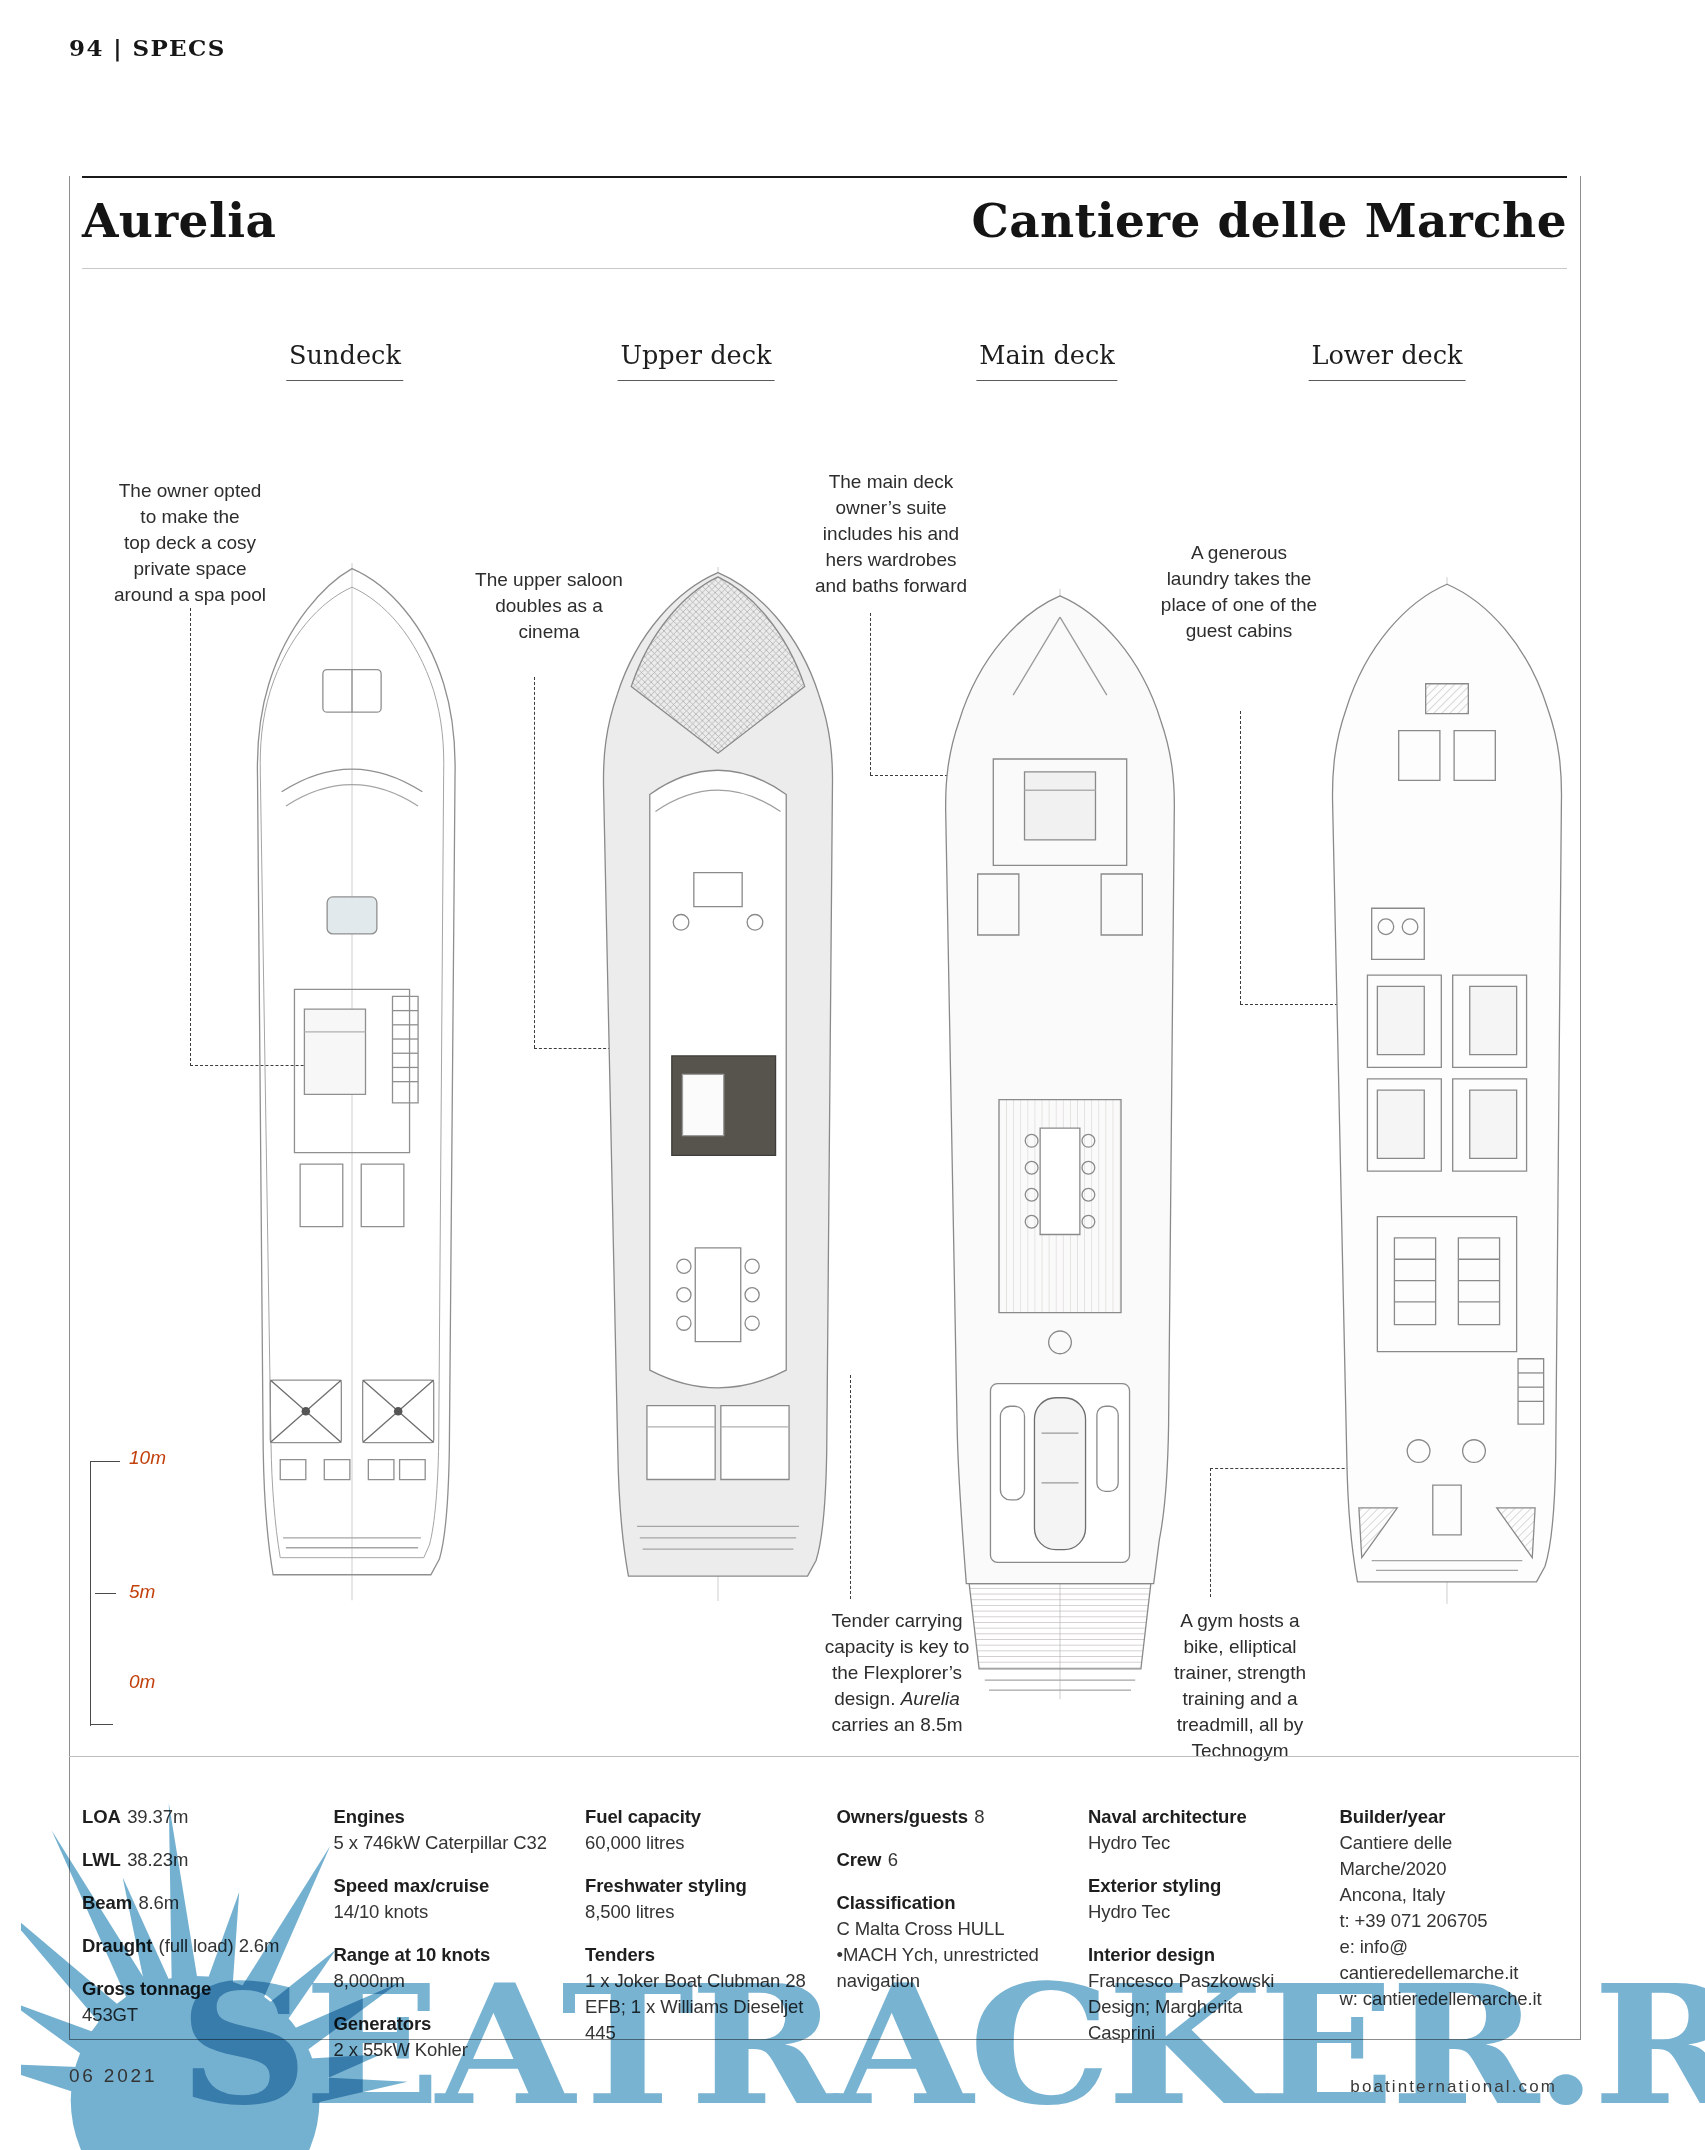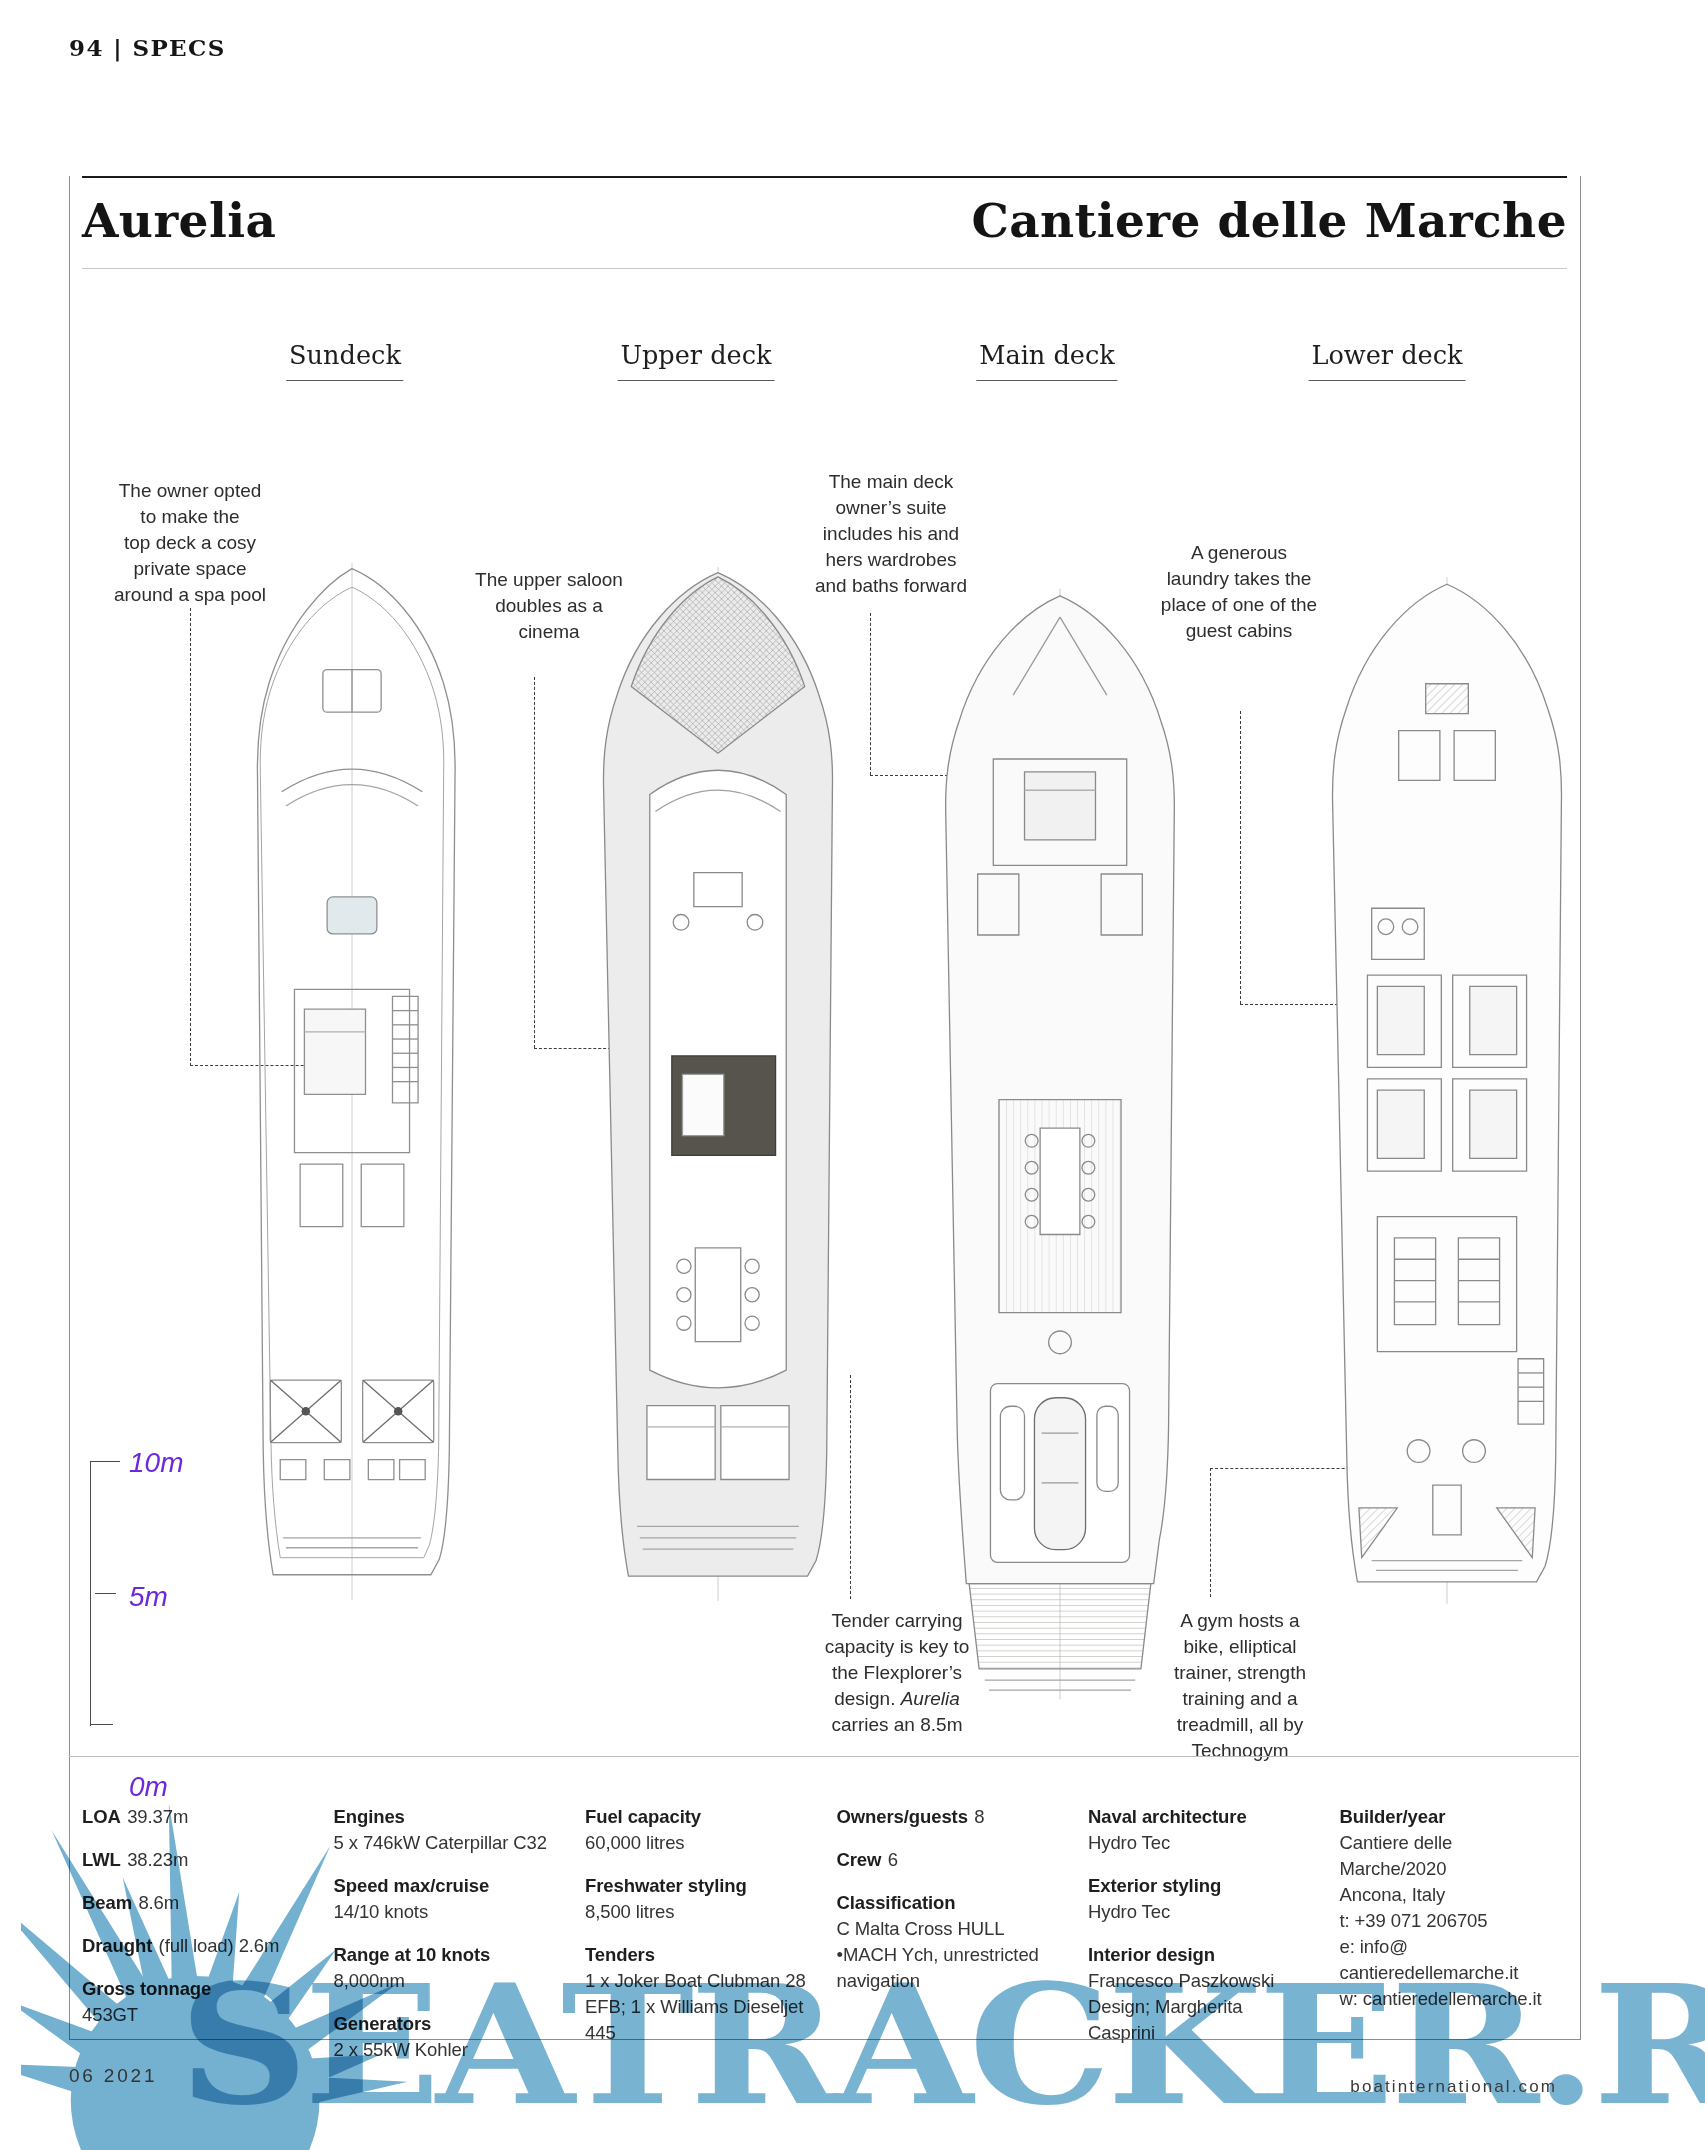--- a/index.html
+++ b/index.html
@@ -24,21 +24,21 @@
   
   .anno{position:absolute;transform:translateX(-50%);text-align:center;
         font-size:19px;line-height:26px;color:#2d2d2d;white-space:pre-line;width:242px;}
   .anno .it{font-style:italic;}
   
   .lead-v{position:absolute;width:0;border-left:1.4px dashed #3c3c3c;}
   .lead-h{position:absolute;height:0;border-top:1.4px dashed #3c3c3c;}
   
   .scale-line{position:absolute;left:90px;top:1461px;width:1.4px;height:265px;background:#4a4a4a;}
   .scale-tick{position:absolute;height:1.4px;background:#4a4a4a;}
-  .scale-label{position:absolute;left:129px;font-size:28px;font-style:italic;color:#6d28d9;}
+  .scale-label{position:absolute;left:129px;font-size:19px;font-style:italic;color:#c2410c;}
   
   .plan{position:absolute;}
   .plan *{vector-effect:non-scaling-stroke;}
   
   .specs{position:absolute;left:82px;top:1804px;width:1487px;display:grid;
          grid-template-columns:repeat(6,1fr);column-gap:22px;}
   .spec-item{margin-bottom:17px;font-size:18.5px;line-height:26px;letter-spacing:-0.1px;}
   .sl{font-weight:700;color:#1e1e1e;}
   .sv{color:#343434;white-space:pre-line;}
   .spec-item.inline .sv{margin-left:6.4px;}
@@ -129,21 +129,21 @@
   <div class="lead-v" style="left:850px;top:1375px;height:224px"></div>
   <div class="lead-h" style="left:1210px;top:1468px;width:165px"></div>
   <div class="lead-v" style="left:1210px;top:1468px;height:129px"></div>
 
   <div class="scale-line"></div>
   <div class="scale-tick" style="left:90px;top:1461px;width:30px"></div>
   <div class="scale-tick" style="left:95px;top:1593px;width:21.3px"></div>
   <div class="scale-tick" style="left:90px;top:1724px;width:23px"></div>
   <div class="scale-label" style="top:1447px">10m</div>
   <div class="scale-label" style="top:1581px">5m</div>
-  <div class="scale-label" style="top:1771px">0m</div>
+  <div class="scale-label" style="top:1671px">0m</div>
 
   <svg class="plan" style="left:239px;top:563px" width="226" height="1043" viewBox="0 0 318 1468">
     <g stroke="#8f8f8f" stroke-width="1.3" fill="none">
       <line x1="159" y1="0" x2="159" y2="1460" stroke="#c2c2c2" stroke-width="0.8"></line>
       <path d="M159 8 C210 30 262 86 288 170 C302 215 305 255 304 300 L296 1248 C295 1310 291 1372 282 1402 L270 1424 L48 1424 C39 1372 35 1310 34 1248 L26 300 C25 255 28 215 42 170 C68 86 120 30 159 8 Z"></path>
       <path d="M159 34 C204 54 250 104 274 180 C286 220 289 256 288 298 L281 1240 C280 1298 276 1352 268 1382 L260 1400 L58 1400 C50 1352 46 1298 45 1240 L30 298 C29 256 32 220 44 180 C68 104 114 54 159 34 Z" stroke="#a5a5a5" stroke-width="1"></path>
       <rect x="118" y="150" width="82" height="60" rx="6"></rect>
       <line x1="159" y1="150" x2="159" y2="210"></line>
       <path d="M60 322 Q159 258 258 322"></path>
       <path d="M66 342 Q159 282 252 342" stroke="#a5a5a5"></path>

